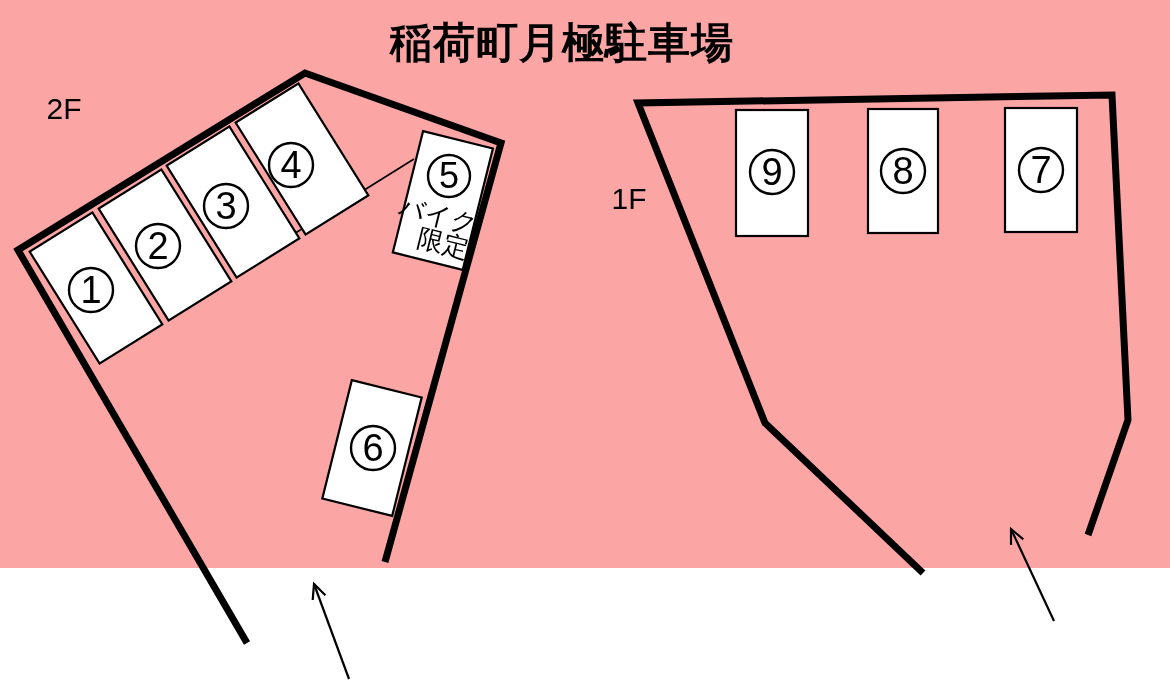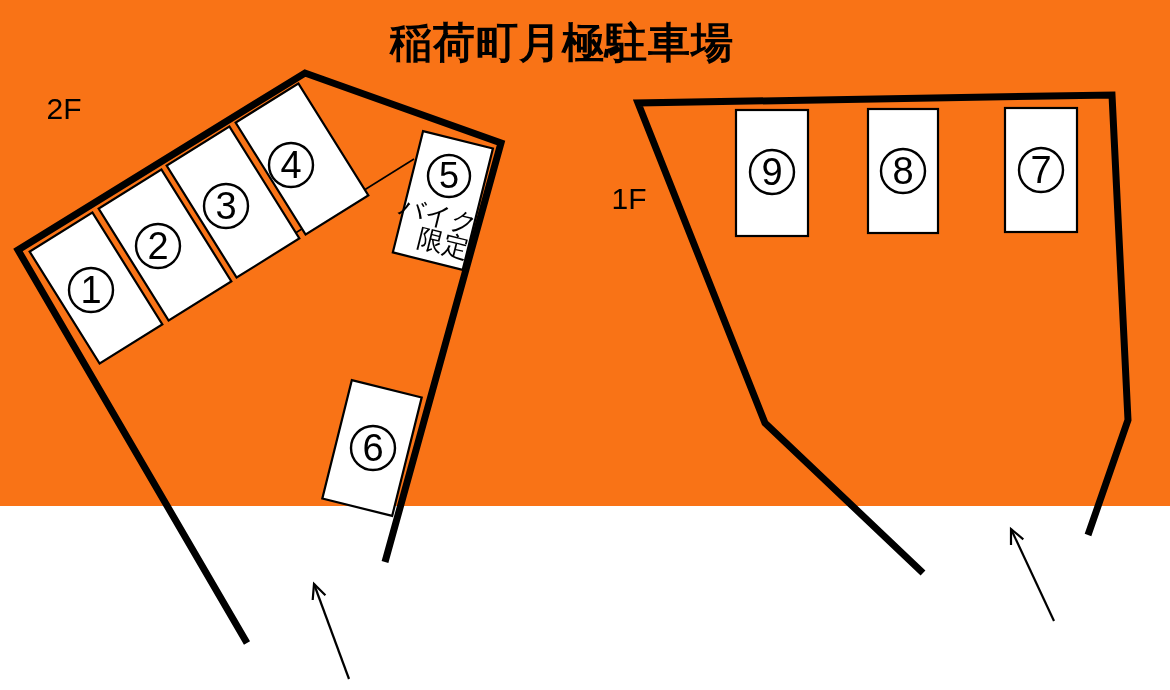--- a/index.html
+++ b/index.html
@@ -7,22 +7,22 @@
     padding: 0;
     background: #ffffff;
     width: 1170px;
     height: 690px;
     overflow: hidden;
     font-family: "Liberation Sans", sans-serif;
   }
   .canvas {
     position: relative;
     width: 1170px;
-    height: 506px;
-    background: #f97316;
+    height: 568px;
+    background: #fca5a5;
   }
   svg { display: block; }
   text {
     font-family: "Liberation Sans", "DejaVu Sans", sans-serif;
     fill: #000000;
     user-select: none;
   }
   .title-text {
     font-size: 42px;
     font-weight: bold;

